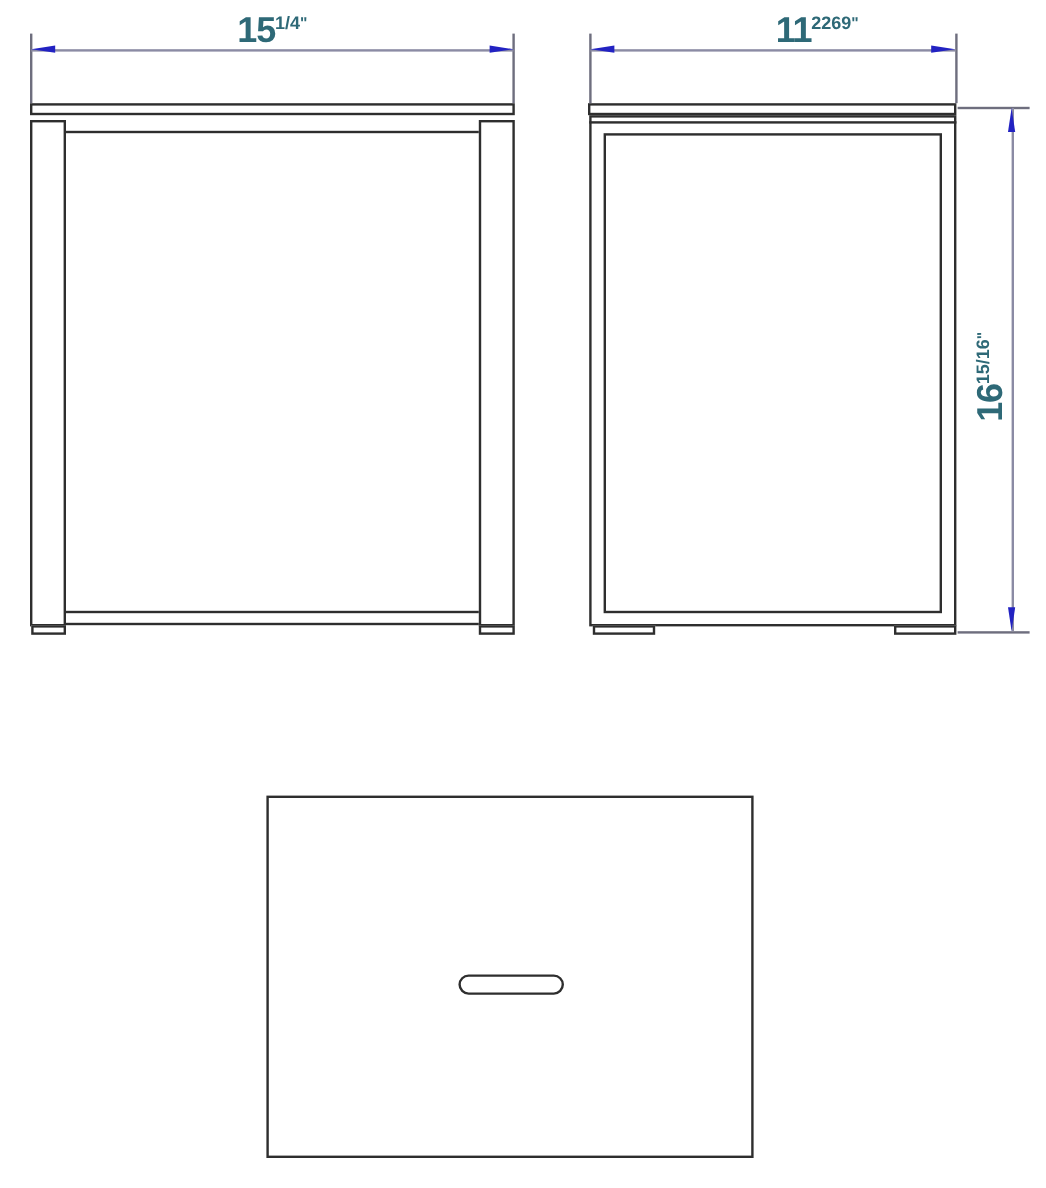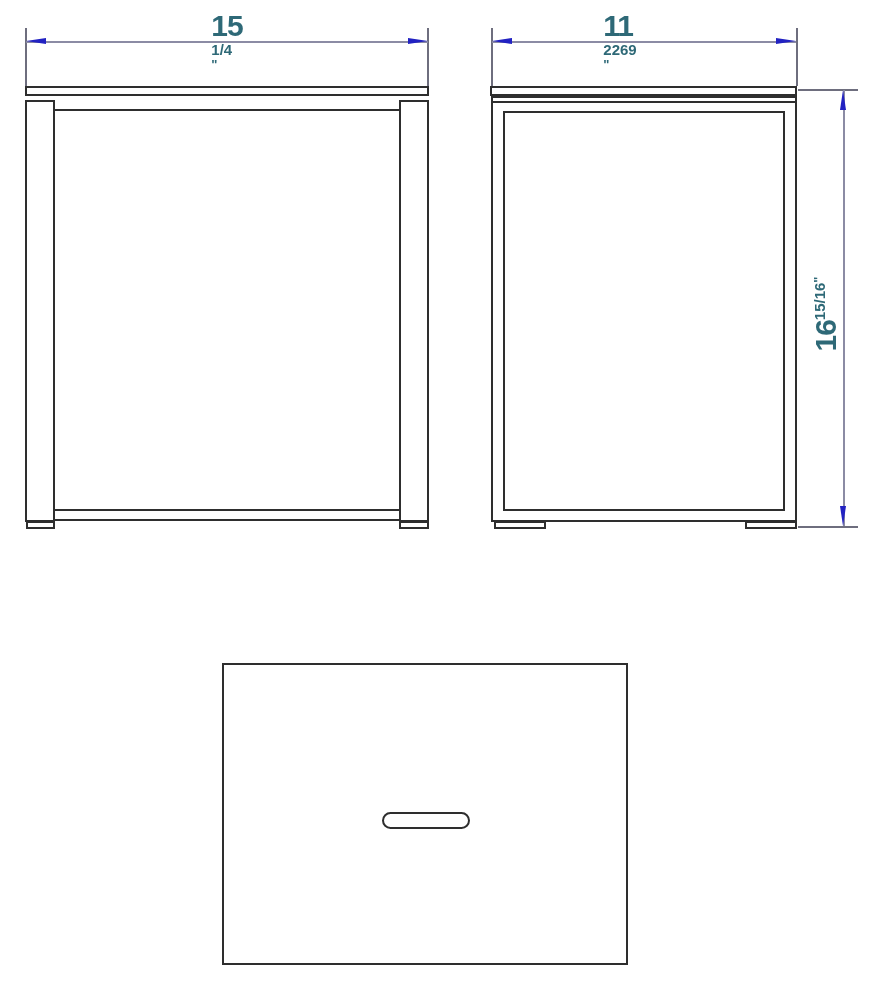--- a/index.html
+++ b/index.html
@@ -31,21 +31,21 @@
   .tri.right{border-top:3.5px solid transparent;border-bottom:3.5px solid transparent;border-left:20px solid var(--arrow);}
   .tri.up{border-left:3.5px solid transparent;border-right:3.5px solid transparent;border-bottom:20px solid var(--arrow);}
   .tri.down{border-left:3.5px solid transparent;border-right:3.5px solid transparent;border-top:20px solid var(--arrow);}
   .dim-label{
     display:flex;align-items:flex-start;
     color:var(--text);font-weight:bold;white-space:nowrap;
   }
   .dim-label .whole{font-size:30px;line-height:1;letter-spacing:-1px;}
   .dim-label .frac{font-size:15px;line-height:1;margin-top:1px;}
   .dim-label .unit{font-size:13px;line-height:1;margin-top:1px;}
-  .label-h{transform:translateX(-50%);flex-direction:column;}
+  .label-h{transform:translateX(-50%);}
   .label-v{transform:translate(-50%,-50%) rotate(-90deg);}
   .foot{border:2px solid var(--line);background:#fff;}
 </style>
 </head>
 <body>
 
 <div class="canvas">
 
   <div>
     <div class="abs stroke" style="left:25px;top:86px;width:404px;height:10px;"></div>
@@ -84,21 +84,21 @@
       <span class="unit">"</span>
     </div>
   </div>
 
   <div>
     <div class="abs extv" style="left:491px;top:28px;height:58px;"></div>
     <div class="abs extv" style="left:796px;top:28px;height:58px;"></div>
     <div class="abs dimh" style="left:492px;top:41px;width:304px;"></div>
     <div class="abs tri left" style="left:492px;top:38px;"></div>
     <div class="abs tri right" style="left:776px;top:38px;"></div>
-    <div class="abs dim-label label-h" style="left:620px;top:11px;text-align:right;">
+    <div class="abs dim-label label-h" style="left:681px;top:11px;text-align:right;">
       <span class="whole">11</span>
       <span class="frac">2269</span>
       <span class="unit">"</span>
     </div>
   </div>
 
   <div>
     <div class="abs exth" style="left:798px;top:89px;width:60px;"></div>
     <div class="abs exth" style="left:798px;top:526px;width:60px;"></div>
     <div class="abs dimv" style="left:843px;top:90px;height:436px;"></div>

